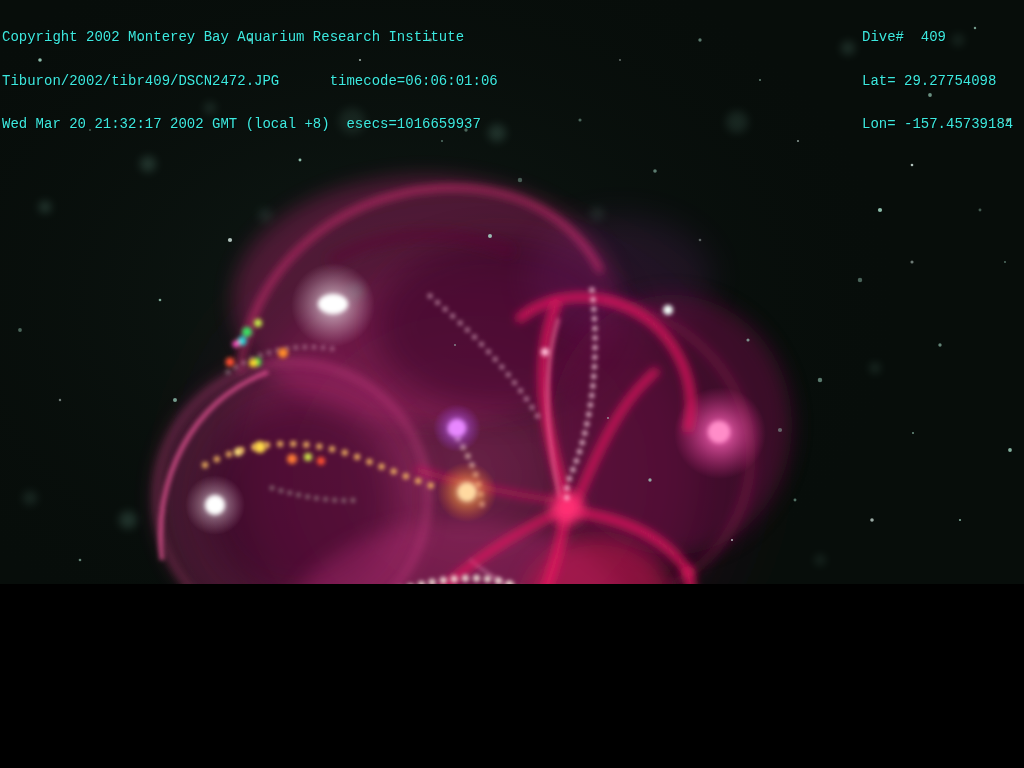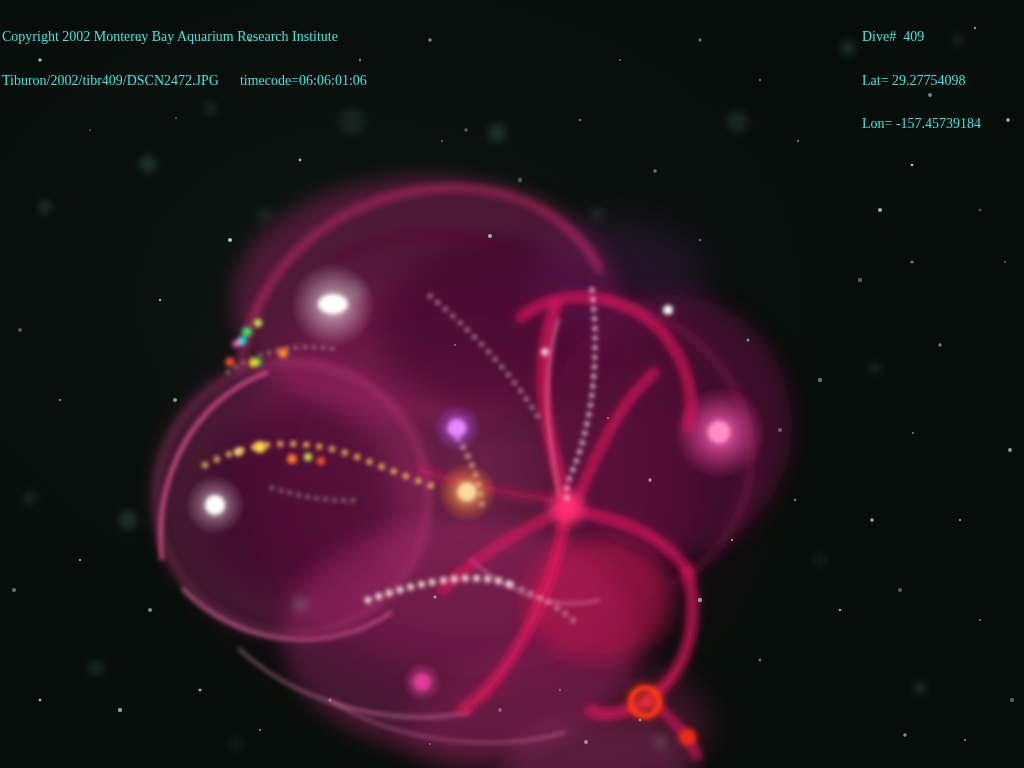--- a/index.html
+++ b/index.html
@@ -1,19 +1,19 @@
 <!DOCTYPE html>
 <html><head>
 <meta charset="utf-8">
 <style>
   html,body{margin:0;padding:0;background:#000;}
   #frame{
-    position:relative;width:1024px;height:768px;overflow:hidden;
+    position:relative;width:1024px;height:584px;overflow:hidden;
     background:#070d0a;
-    font-family:Liberation Serif, serif;
+    font-family:Liberation Mono, monospace;
   }
   #photo{position:absolute;left:0;top:0;width:1024px;height:768px;}
   .osd{
     position:absolute;color:#3ce9df;font-size:14px;line-height:14.5px;
     white-space:pre;letter-spacing:0;text-shadow:1px 1px 0 rgba(0,0,0,.55);
     z-index:5;
   }
   #osd-top-left{left:2px;top:1px;}
   #osd-top-right{left:862px;top:1px;}
   #osd-bottom{left:2px;top:751px;}
@@ -266,20 +266,21 @@
         <circle cx="435" cy="597" r="1.57" fill="#eafff8" opacity="0.55"></circle>
         <circle cx="455" cy="345" r="0.90" fill="#aee8d2" opacity="0.60"></circle>
         <circle cx="905" cy="735" r="1.68" fill="#aee8d2" opacity="0.65"></circle>
         <circle cx="965" cy="740" r="1.01" fill="#aee8d2" opacity="0.70"></circle>
       </g>
   </svg>
 
   <div id="osd-top-left" class="osd">
     <div>Copyright 2002 Monterey Bay Aquarium Research Institute</div>
     <div>Tiburon/2002/tibr409/DSCN2472.JPG      timecode=06:06:01:06</div>
+    <div>Wed Mar 20 21:32:17 2002 GMT (local +8)  esecs=1016659937</div>
   </div>
 
   <div id="osd-top-right" class="osd">
     <div>Dive#  409</div>
     <div>Lat= 29.27754098</div>
     <div>Lon= -157.45739184</div>
   </div>
 
   <div id="osd-bottom" class="osd">
     

